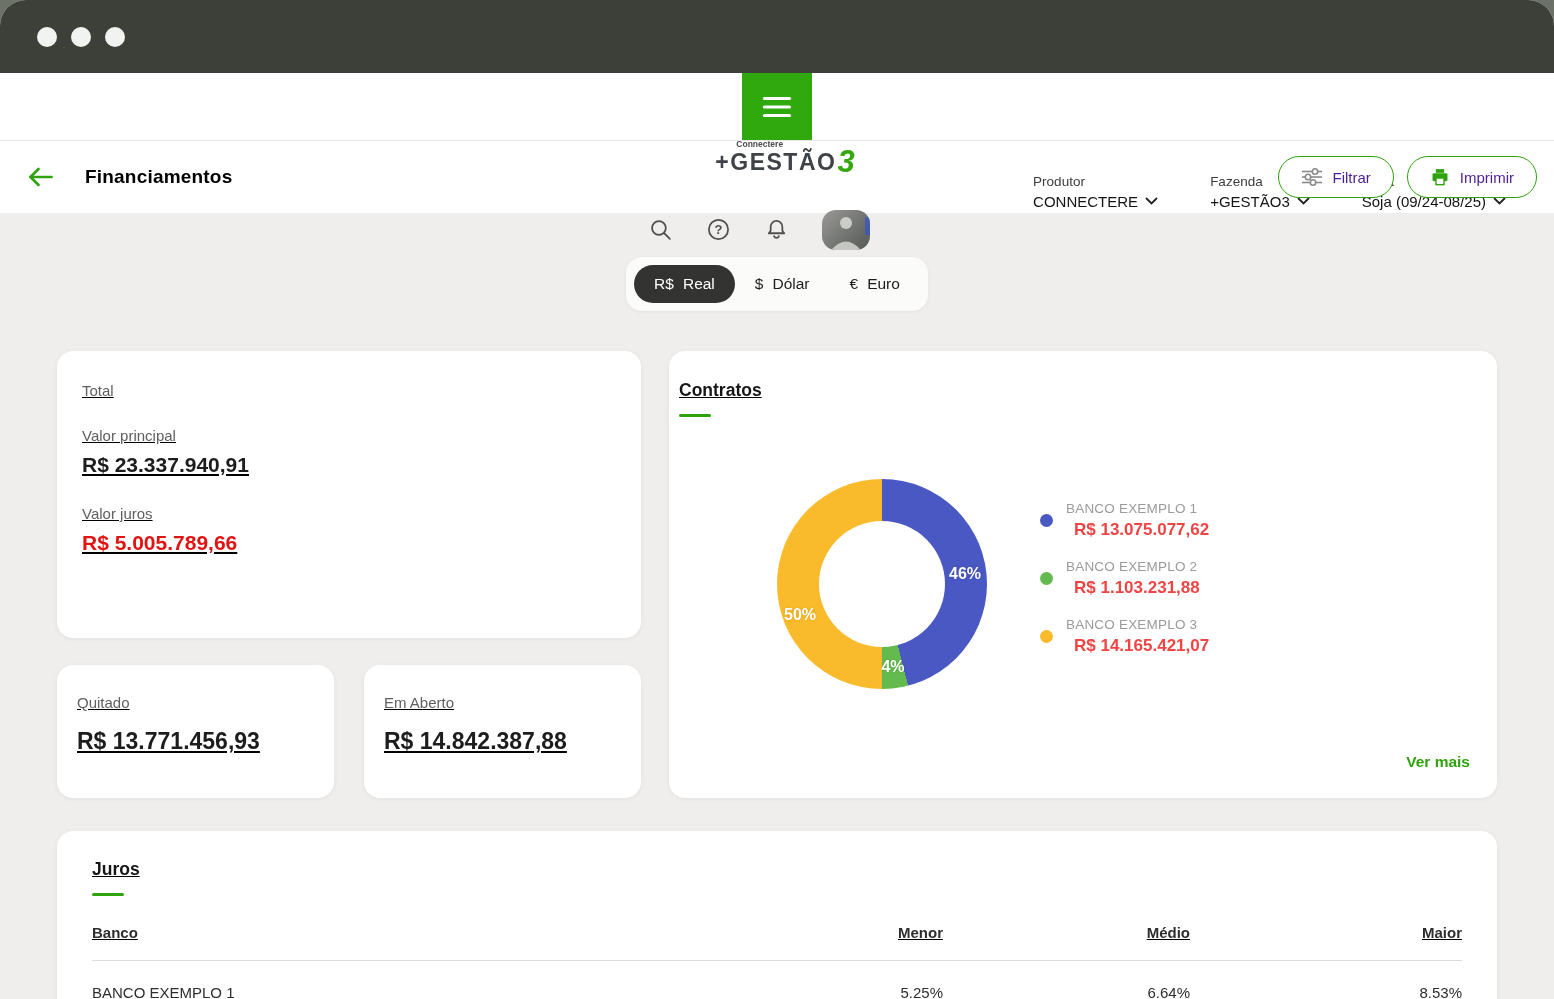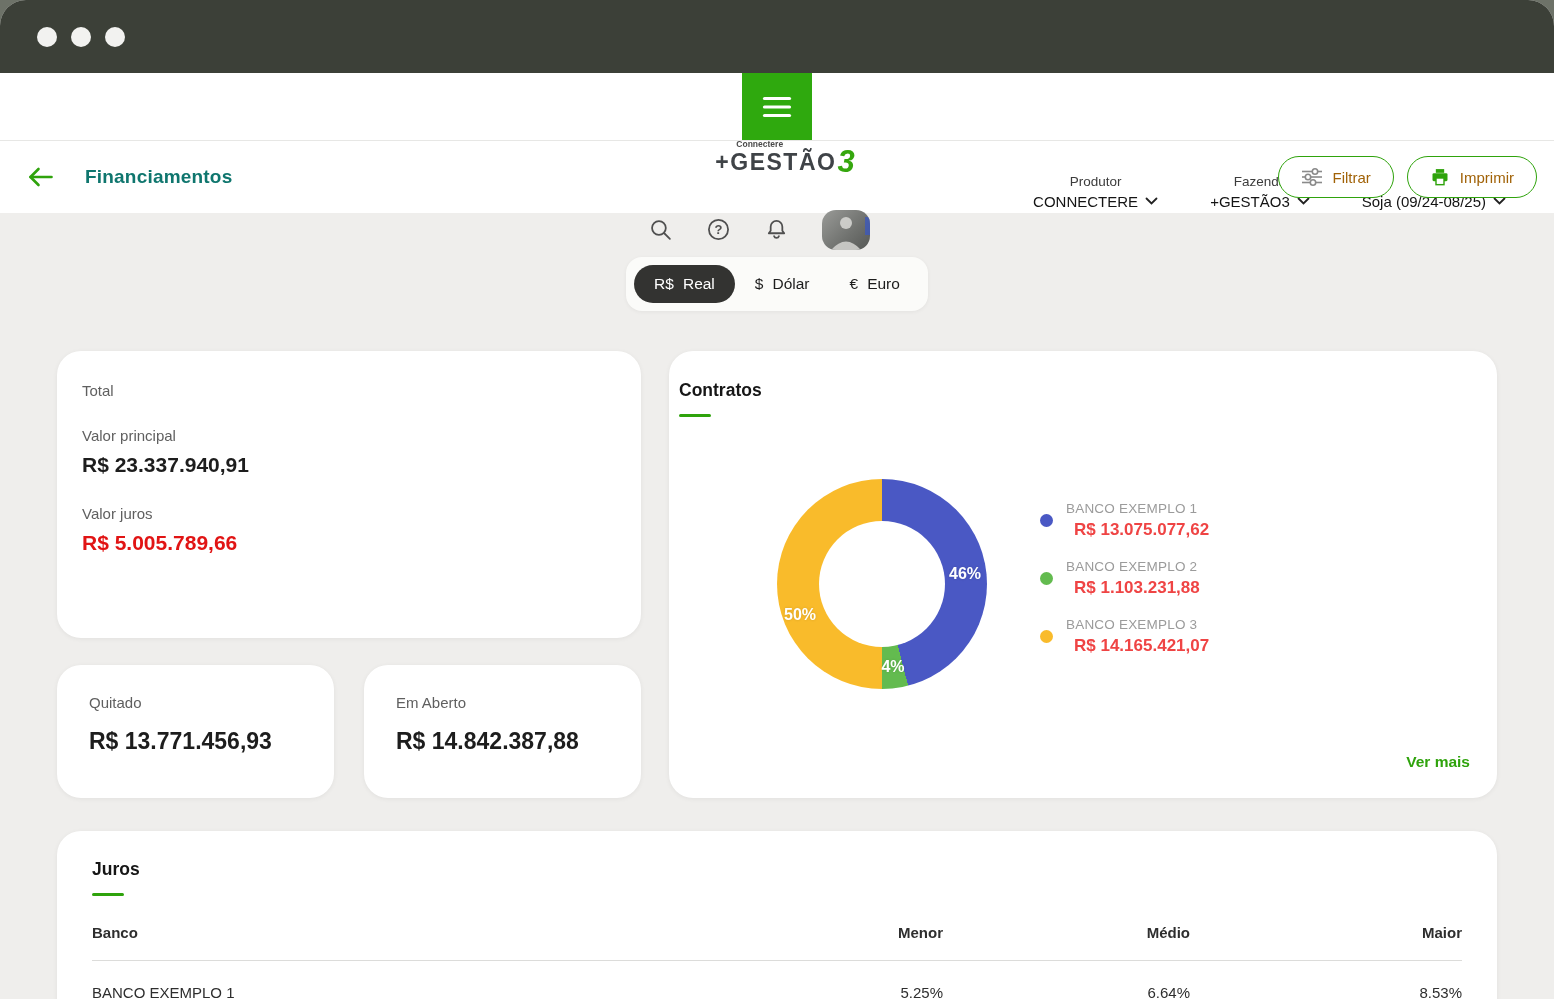--- a/index.html
+++ b/index.html
@@ -31,46 +31,46 @@
     display:flex; align-items:center; justify-content:center;
     cursor:pointer; flex:0 0 auto;
   }
   .logo { margin-left:16px; display:flex; flex-direction:column; line-height:1; }
   .logo-small { font-size:8.5px; font-weight:bold; color:#4a4a4a; margin-left:21px; margin-bottom:1px; }
   .logo-main { display:flex; align-items:flex-end; }
   .logo-text { font-size:23px; font-weight:700; letter-spacing:1.5px; color:#3f4347; }
   .logo-numeral { font-size:31px; font-weight:800; font-style:italic; color:#36a70e; line-height:.78; margin-left:1px; }
 
   .nav-group { margin-left:auto; display:flex; align-items:center; gap:52px; margin-right:48px; }
-  .nav-item { display:flex; flex-direction:column; align-items:center; gap:4px; cursor:pointer; }
+  .nav-item { display:flex; flex-direction:column; align-items:flex-start; gap:4px; cursor:pointer; }
   .nav-label { font-size:13.5px; color:#3c3c3c; }
   .nav-value { font-size:15px; color:#141414; display:flex; align-items:center; gap:7px; }
 
   .iconbar { display:flex; align-items:center; gap:33px; margin-right:36px; }
   .icon-btn { cursor:pointer; display:flex; align-items:center; justify-content:center; }
   .avatar {
     width:48px; height:40px; border-radius:14px; overflow:hidden;
     background:linear-gradient(135deg,#9a9b98 0%,#6f716e 60%,#565855 100%);
     position:relative; cursor:pointer;
   }
   .avatar svg { position:absolute; left:0; top:0; }
 
   
   .pagebar {
     height:73px; background:#fff; border-top:1px solid #e7e7e5;
     display:flex; align-items:center; padding:0 17px 0 27px;
   }
   .back-btn { cursor:pointer; display:flex; align-items:center; }
-  .page-title { margin-left:31px; font-size:19px; font-weight:600; color:#0f766e; letter-spacing:.2px; }
+  .page-title { margin-left:31px; font-size:19px; font-weight:600; color:#000000; letter-spacing:.2px; }
   .pagebar-actions { margin-left:auto; display:flex; gap:13px; }
   .pill-btn {
     display:flex; align-items:center; gap:10px;
     border:1.5px solid #2fa30c; border-radius:23px;
     padding:10px 22px; background:#fff;
-    color:#a16207; font-size:15px; font-weight:500; cursor:pointer;
+    color:#4c1d95; font-size:15px; font-weight:500; cursor:pointer;
     font-family:"Liberation Sans", sans-serif;
   }
 
   
   .content { height:786px; background:#efeeec; overflow:hidden; }
 
   .toggle-wrap { display:flex; justify-content:center; padding-top:44px; }
   .toggle {
     background:#fbfbf9; border-radius:16px; padding:8px;
     display:flex; align-items:center;
@@ -78,33 +78,34 @@
   }
   .toggle-opt {
     display:flex; align-items:center; gap:9px;
     padding:10px 20px; border-radius:23px;
     font-size:15.5px; color:#1d1d1d; cursor:pointer; white-space:nowrap;
   }
   .toggle-opt.selected { background:#333331; color:#fff; }
 
   .cards-row { margin:40px 57px 0; display:flex; gap:28px; }
   .card {
-    background:#fff; border-radius:24px;
+    background:#fff; border-radius:16px;
     box-shadow:0 1px 5px rgba(0,0,0,.06);
+    text-decoration:underline;
   }
   .left-col { width:584px; flex:0 0 auto; display:flex; flex-direction:column; }
 
   .total-card { height:287px; padding:31px 25px; }
   .stat-label { font-size:15px; color:#5f5f5f; }
   .stat-value { font-size:21px; font-weight:700; color:#1d1d1d; margin-top:9px; }
   .stat-value.negative { color:#e11414; }
   .stat-group { margin-bottom:28px; }
 
   .mini-row { display:flex; gap:30px; margin-top:27px; }
-  .mini-card { width:277px; height:133px; padding:29px 32px; }
+  .mini-card { width:277px; height:133px; padding:29px 20px; }
   .mini-card .stat-value { font-size:23px; margin-top:17px; }
 
   .contratos-card { flex:1; height:447px; padding:29px 10px; position:relative; }
   .card-title { font-size:17.5px; font-weight:700; color:#161616; }
   .title-underline { width:32px; height:3px; background:#2fa30c; border-radius:2px; margin-top:13px; }
 
   .donut-wrap { position:absolute; left:108px; top:128px; width:210px; height:210px; }
   .donut { width:210px; height:210px; border-radius:50%; position:relative; }
   .donut-hole { position:absolute; left:42px; top:42px; width:126px; height:126px; border-radius:50%; background:#fff; }
   .pct-label {

